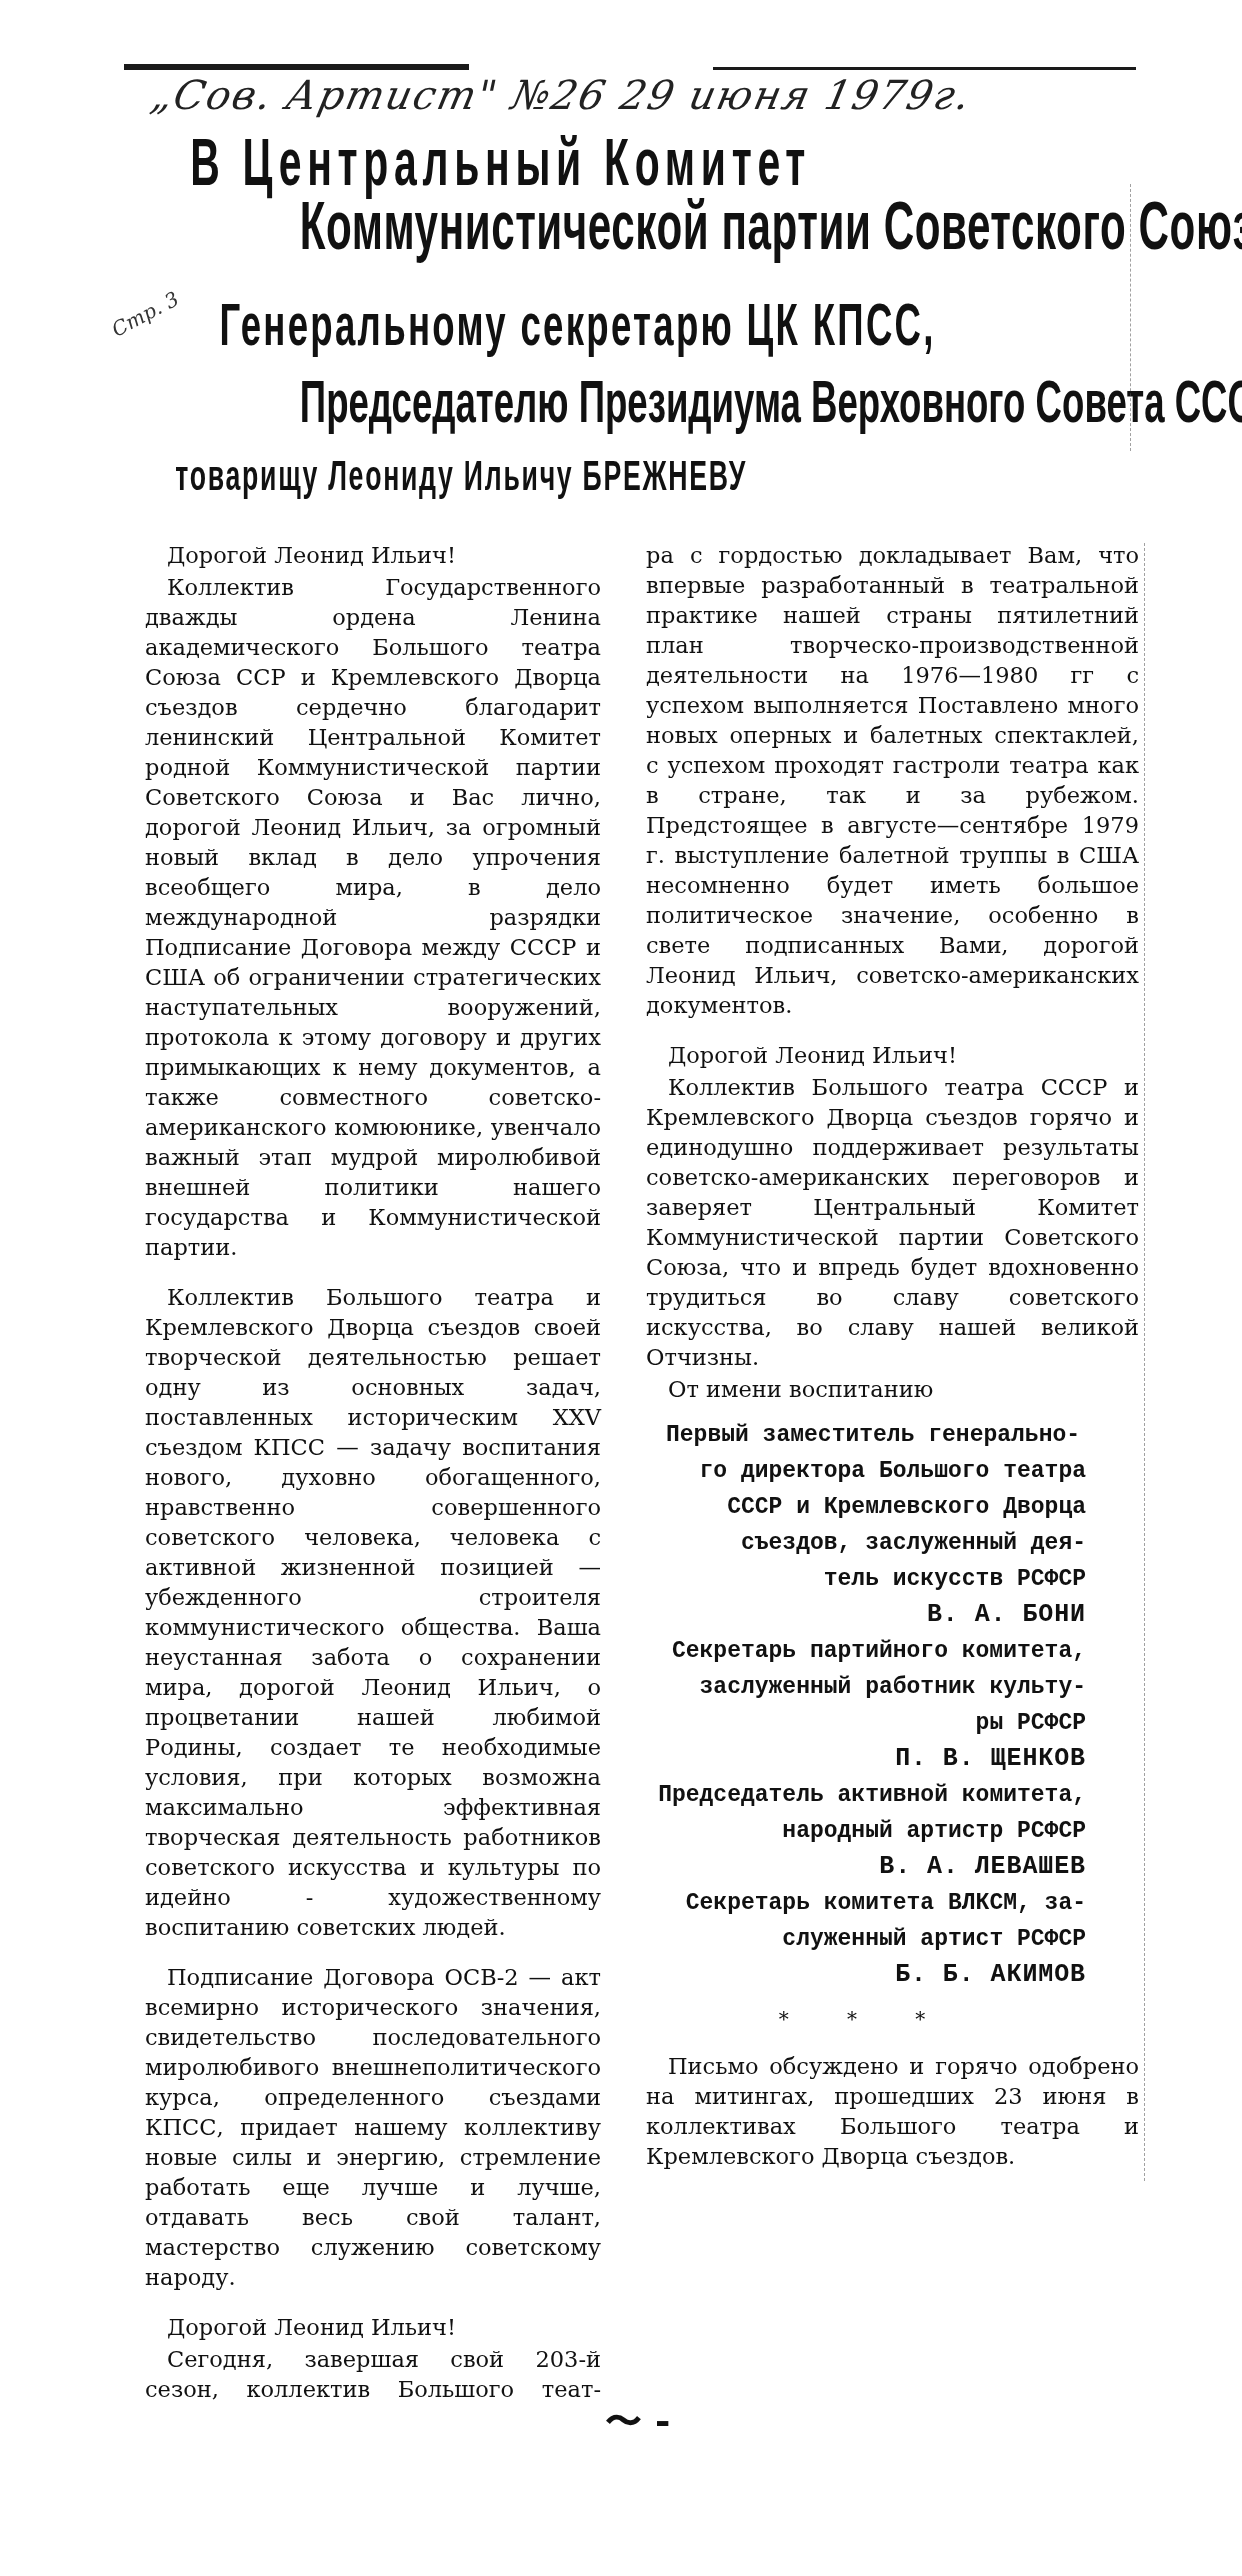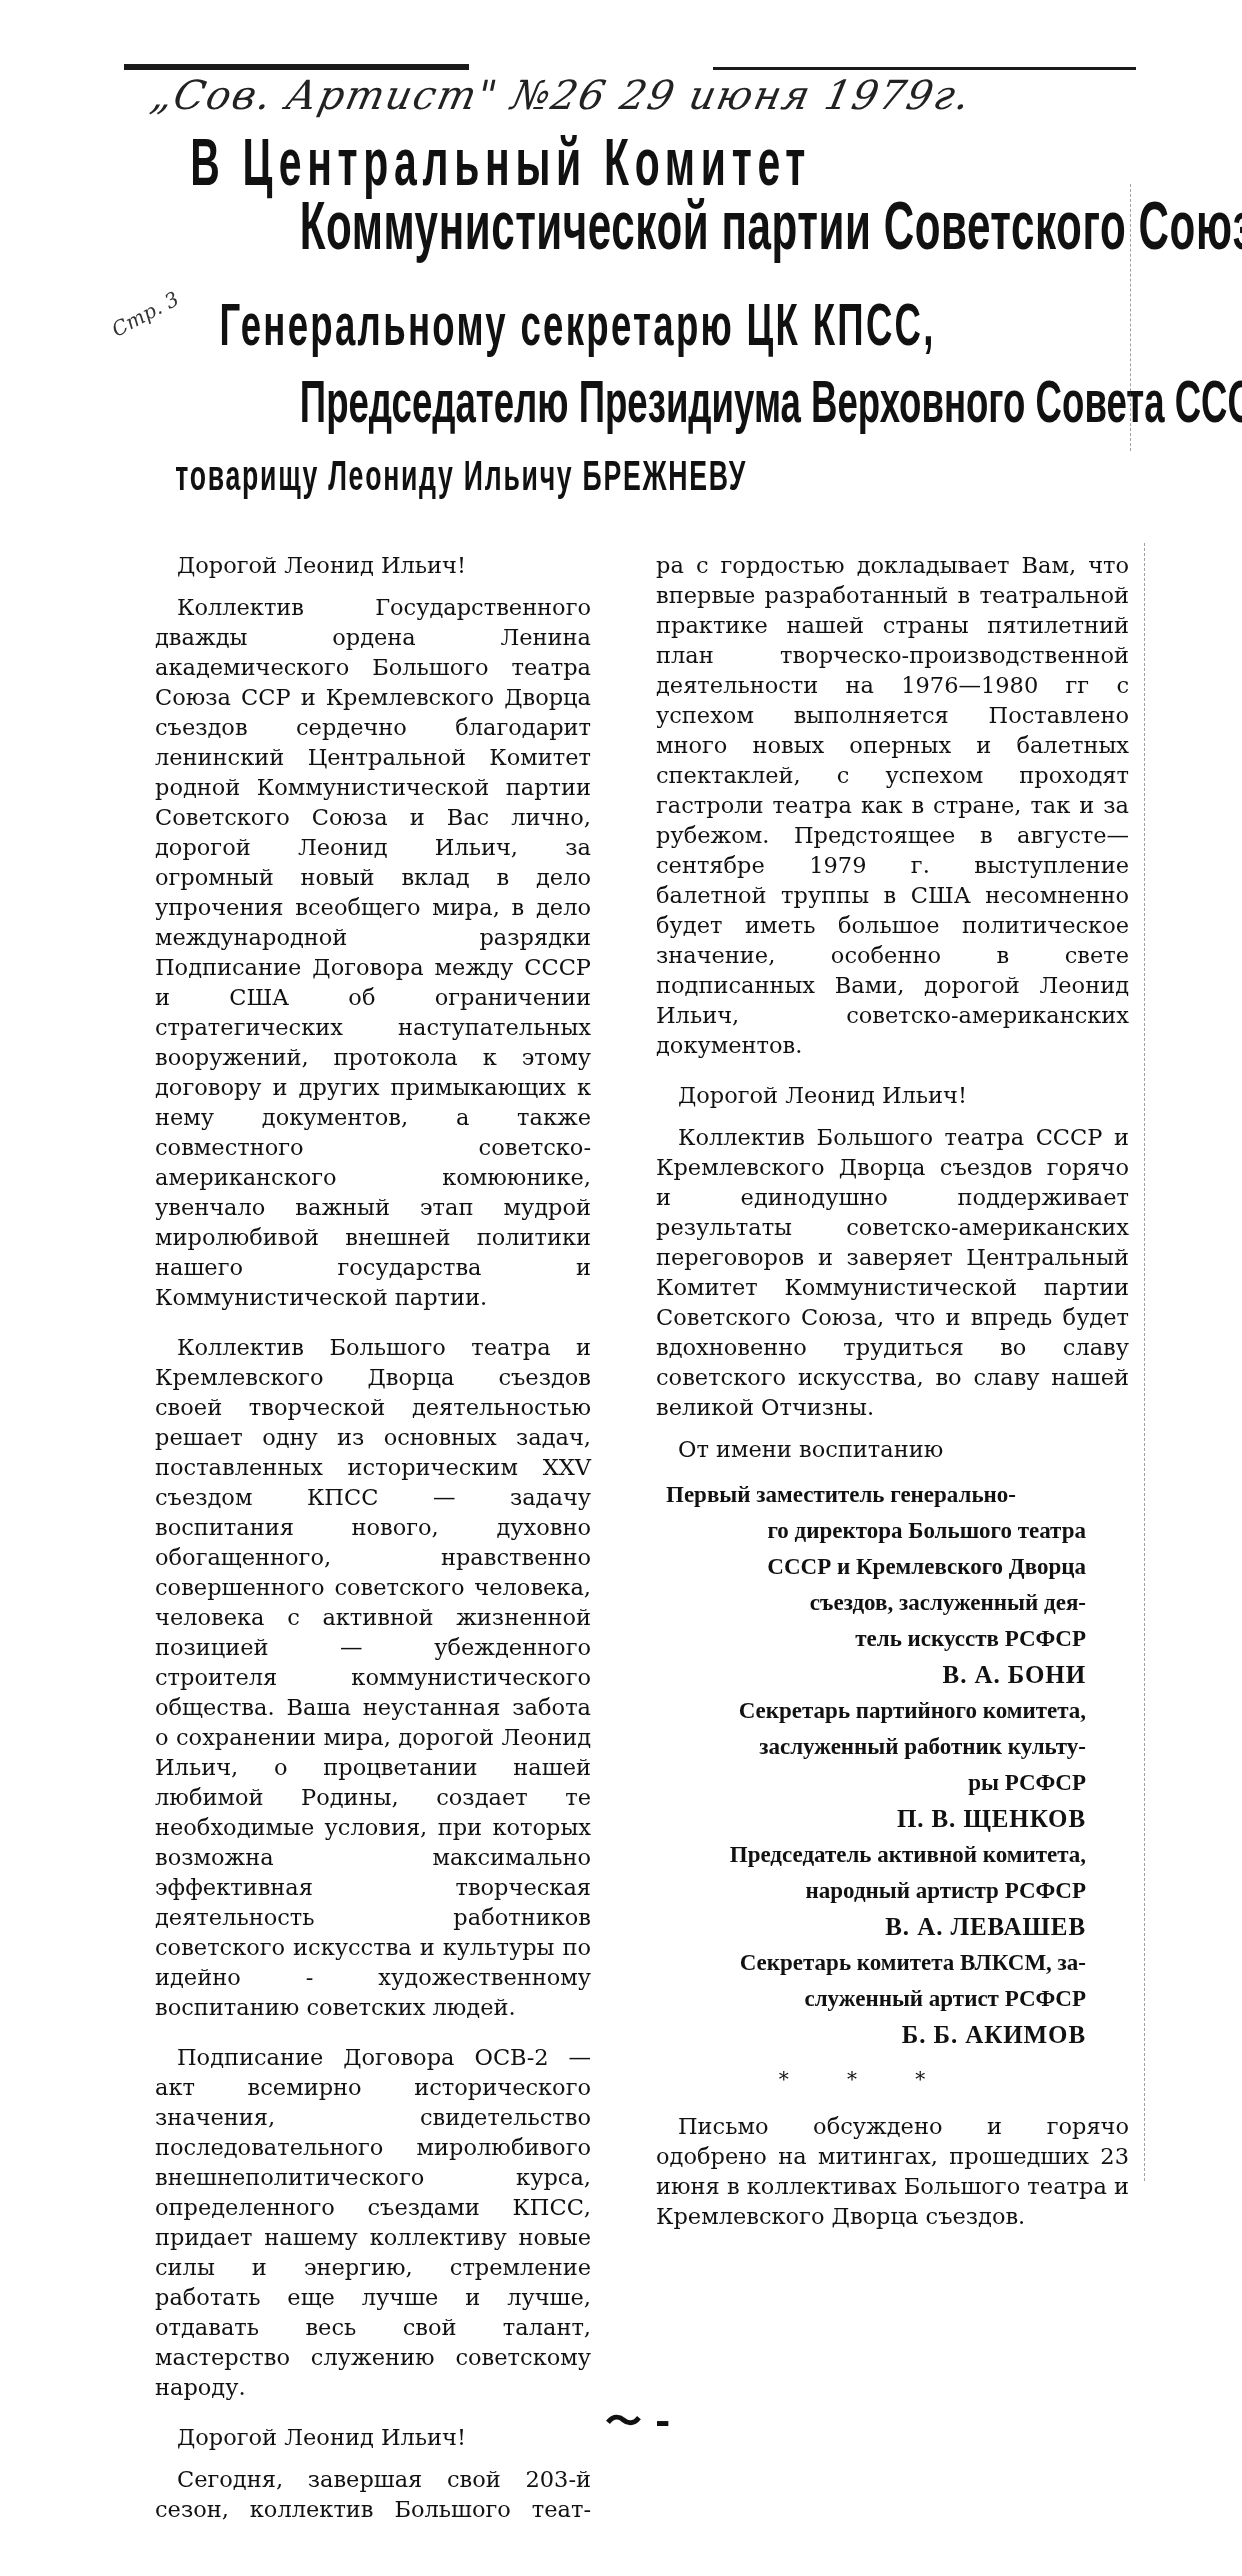--- a/index.html
+++ b/index.html
@@ -38,26 +38,26 @@
     .h3 { top: 291px; font-size: 59px; letter-spacing: 3.7px; }
     .h4 { top: 368px; font-size: 59px; letter-spacing: 0px; }
     .h5 { top: 451px; font-size: 43px; letter-spacing: 2.8px; }
     .column {
       position: absolute; top: 538px;
       font-size: 22.5px; line-height: 30px;
       text-align: justify;
     }
     .col-left { left: 143px; width: 460px; }
     .col-right { left: 644px; width: 497px; }
-    .column p { margin: 12px; text-indent: 22px; }
+    .column p { margin: 2px; text-indent: 22px; }
     .column p.gap { margin-top: 20px; }
     .column p.noindent { text-indent: 0; }
     .salutation { text-indent: 22px; }
     .sig-block {
-      font-family: Liberation Serif, serif;
+      font-family: Liberation Mono, monospace;
       font-weight: bold; font-size: 23px; line-height: 36px;
       width: 442px; text-align: right;
     }
     .sig-block .role { display: block; text-align: justify; text-align-last: right; }
     .sig-block .role.first { text-align-last: left; }
     .sig-block .name { display: block; text-align: right; font-size: 25px; letter-spacing: 0.9px; }
     .sig-intro { margin-top: 16.6px; text-indent: 22px; }
     .stars { text-align: center; width: 442px; letter-spacing: 26px; margin: 11px 0 16.6px 0; font-size: 20px; }
     .margin-ticks {
       position: absolute; left: 1144px; top: 543px; width: 5.5px; height: 1638px;

